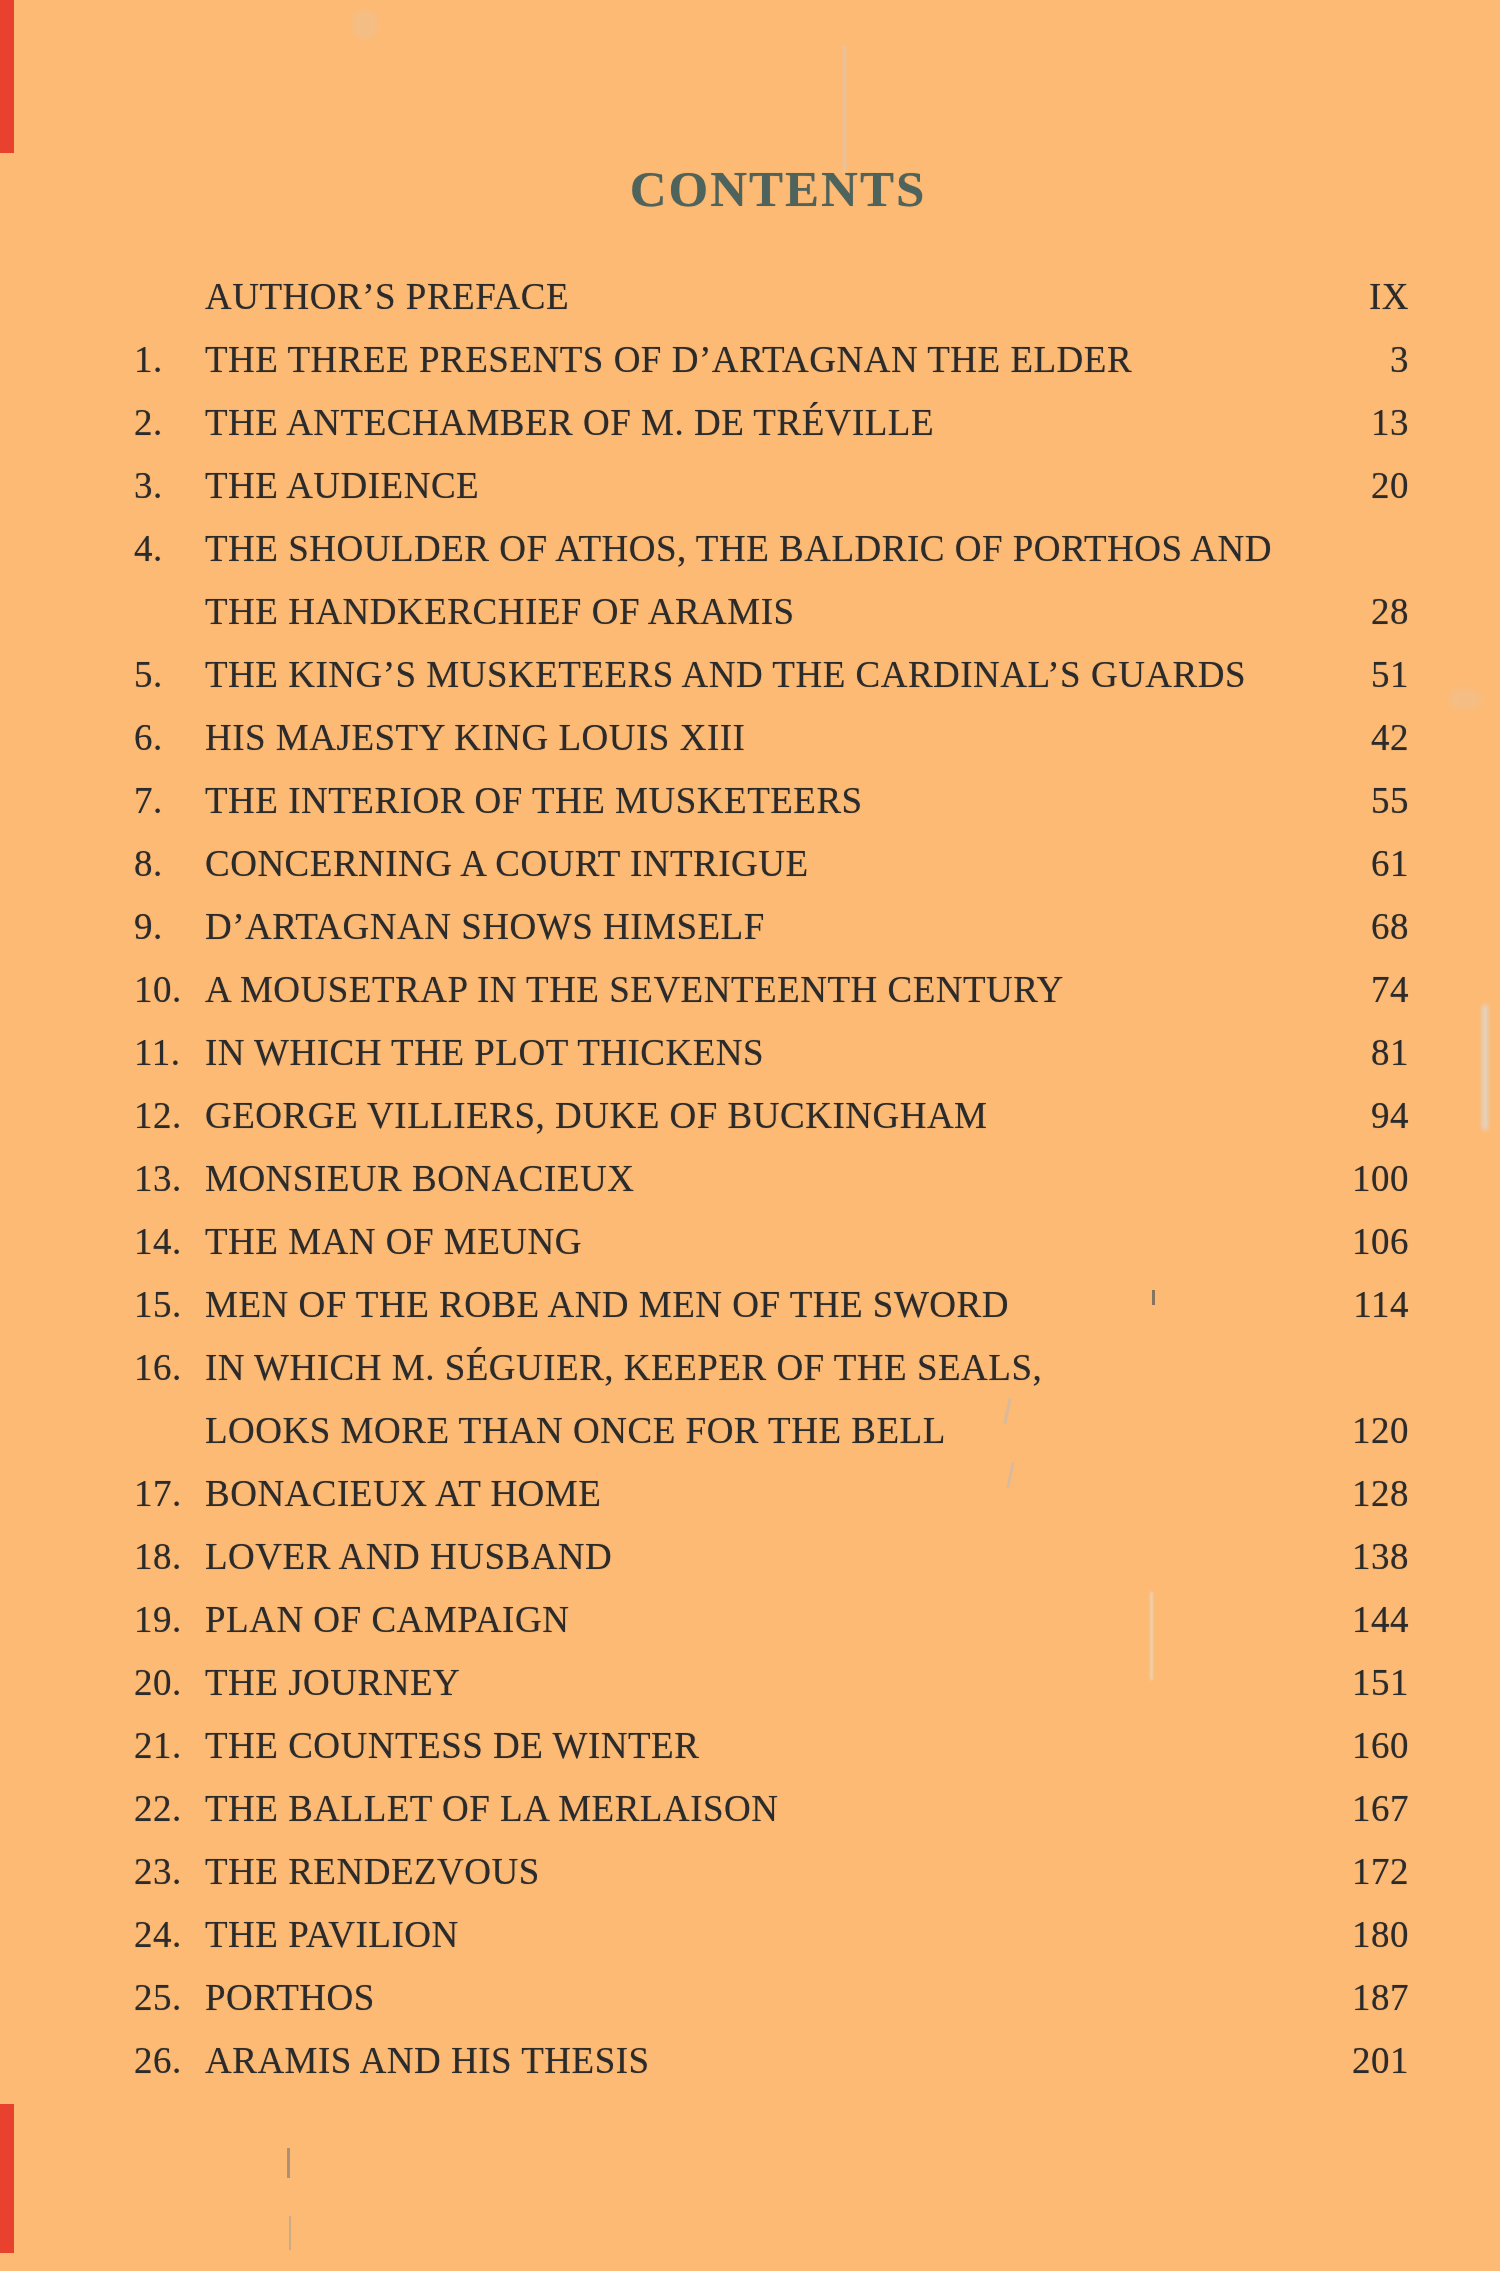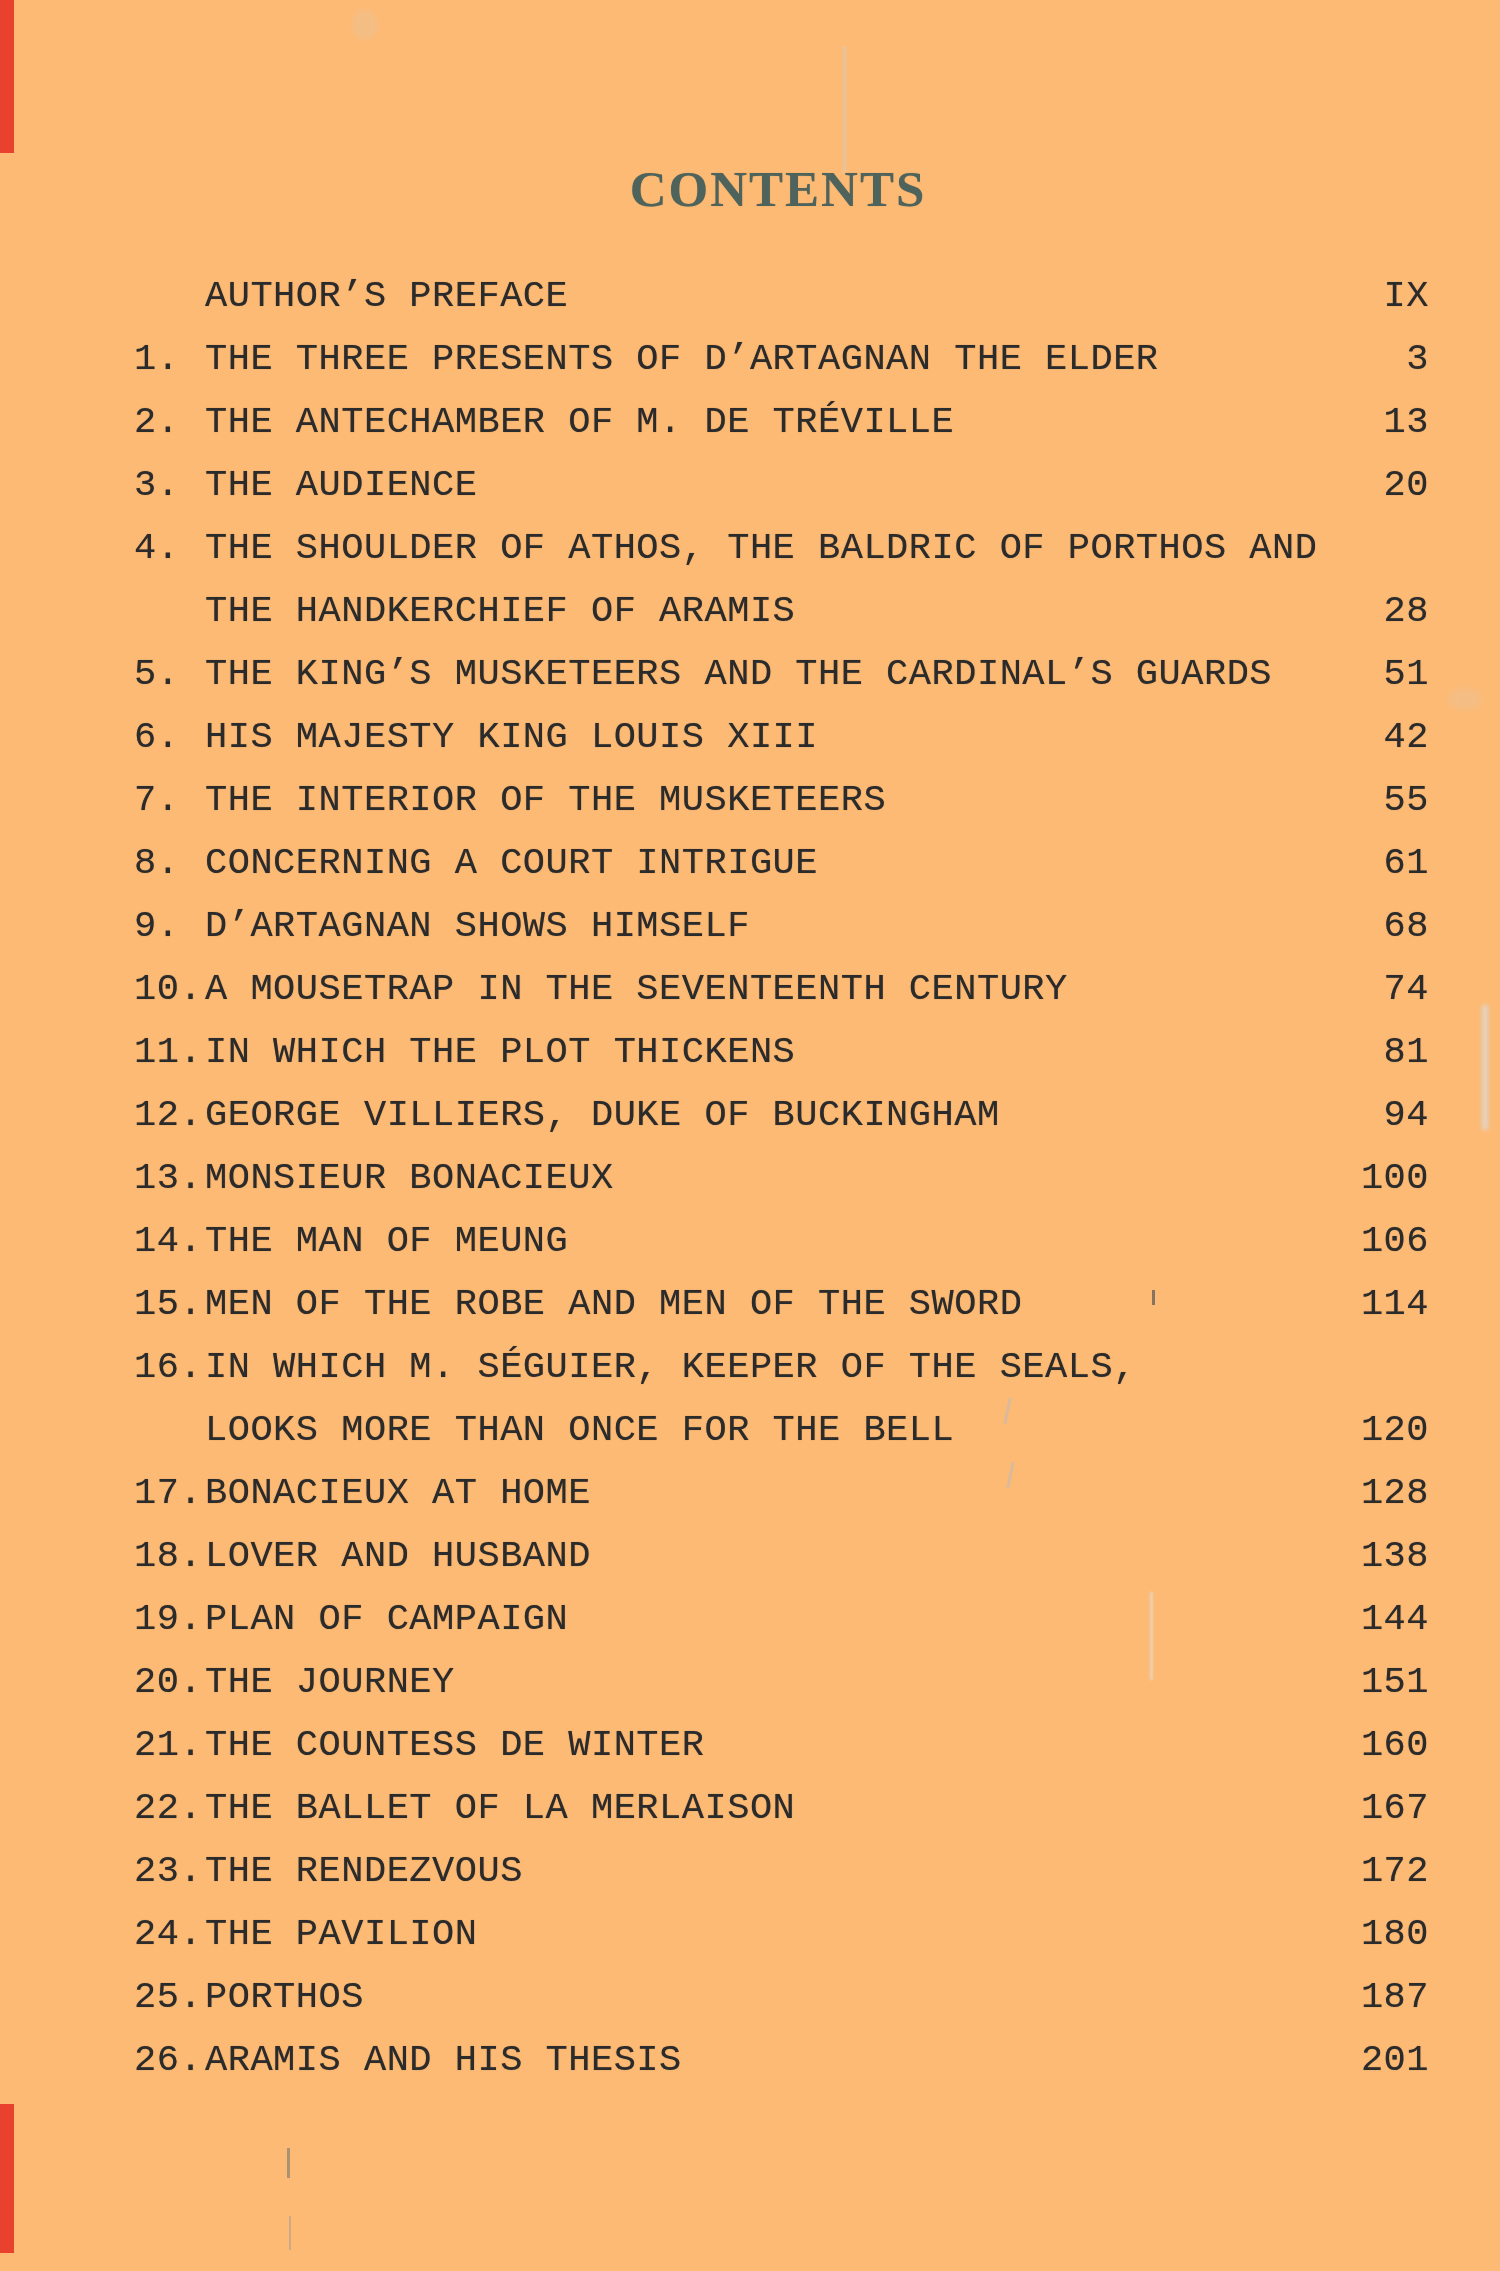--- a/index.html
+++ b/index.html
@@ -31,25 +31,24 @@
   }
   .row {
     position: relative;
     height: 63px;
     line-height: 63px;
     font-size: 37px;
     letter-spacing: 0.5px;
     color: var(--text-color, #2b2b2b);
     text-shadow: 0 0 1px rgba(35,35,35,0.45);
     white-space: nowrap;
-    font-family: Liberation Mono, monospace;
   }
   .num { position: absolute; left: 134px; }
   .ttl { position: absolute; left: 205px; }
-  .pg  { position: absolute; right: 71px; }
+  .pg  { position: absolute; right: 91px; }
   .edge {
     position: absolute;
     left: 0;
     width: 14px;
     background: var(--red, #e8422e);
   }
   .edge.top    { top: 0;      height: 153px; }
   .edge.bottom { top: 2104px; height: 149px; }
   .art { position: absolute; background: #cfcfcf; }
   .a1 { left: 843px;  top: 46px;   width: 3px;  height: 126px; opacity: .5; filter: blur(1px); }

